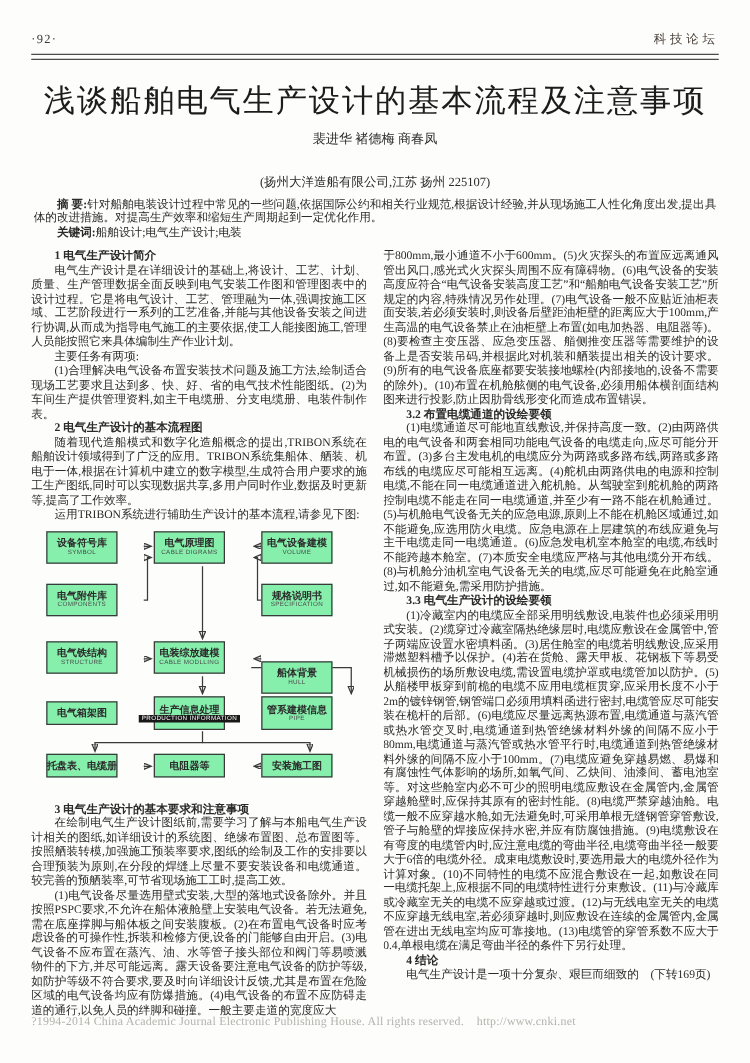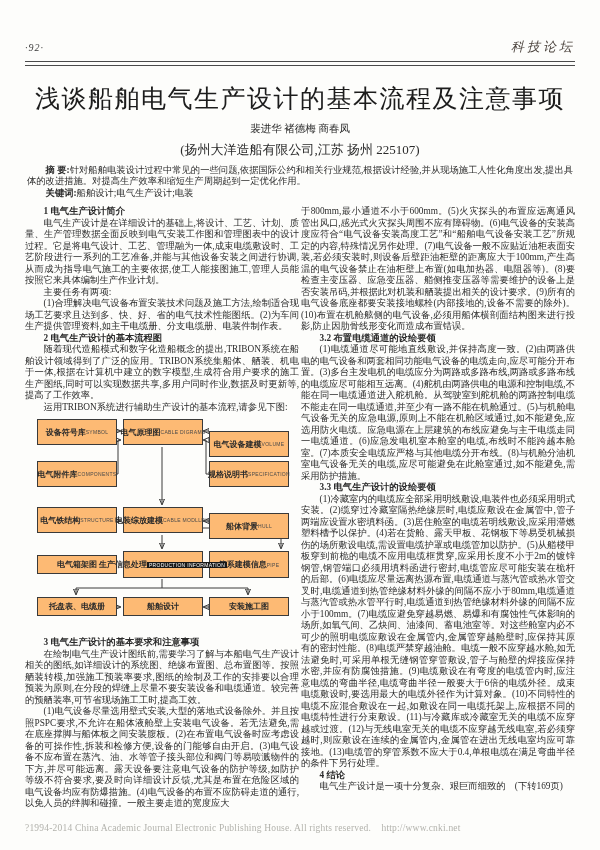--- a/index.html
+++ b/index.html
@@ -2,52 +2,52 @@
 <html><head>
 <meta charset="utf-8">
 <style>
   html,body{margin:0;padding:0;}
   body{
     width:600px;height:850px;position:relative;overflow:hidden;
     background:#fdfdfb;color:#2b2b2b;
     font-family:"Liberation Serif","DejaVu Serif",serif;
   }
   .page-header{display:flex;justify-content:space-between;align-items:baseline;
-    padding:38px 25px 0 25px;font-style:italic;}
+    padding:24px 25px 0 25px;}
   .page-num{font-size:10px;color:#3a3a3a;letter-spacing:1px;}
-  .forum{font-size:13px;color:#4a423c;letter-spacing:3px;margin-left:36px;}
+  .forum{font-size:10px;color:#4a423c;letter-spacing:3px;margin-left:36px;}
   .double-rule{margin:5px 25px 0 25px;height:2.5px;
     border-top:1.2px solid #4b4b4b;border-bottom:1.2px solid #4b4b4b;}
   .title{margin-top:16px;text-align:center;font-size:25px;font-weight:normal;
     letter-spacing:1.5px;color:#1c1c1c;}
   .authors{margin-top:7px;text-align:center;font-size:10.5px;color:#2b2b2b;}
-  .affiliation{margin-top:5px;text-align:center;font-size:13px;color:#2b2b2b;}
+  .affiliation{margin-top:21px;text-align:center;font-size:10px;color:#2b2b2b;}
   .abstract-block{padding:6px 27px 0 27px;font-size:9.3px;line-height:11.6px;text-align:justify;}
   .abstract-block p{margin:0;text-indent:2em;}
   .lbl{font-weight:bold;}
-  .columns{display:flex;gap:2px;padding:0 25px;margin-top:7px;}
+  .columns{display:flex;gap:13px;padding:0 25px;margin-top:7px;}
   .col{flex:1;min-width:0;height:620px;overflow:hidden;
     font-size:9.3px;line-height:11.5px;text-align:justify;}
   .col p{margin:0;text-indent:2em;}
   .col p.no-indent{text-indent:0;}
   .col h3{margin:0;font-size:9.3px;font-weight:bold;text-indent:2em;line-height:11.5px;}
   .continued{white-space:nowrap;}
   
   .flowchart{position:relative;width:272px;height:218px;margin:4px 0 2px 0;}
   .fc-lines{position:absolute;left:0;top:0;}
   .fc-lines path{stroke:#3a3a3a;stroke-width:1;fill:none;}
-  .fc-box{position:absolute;width:80px;border:1px solid #3a3a3a;background:#fdba74;
-    display:flex;flex-direction:row;align-items:center;justify-content:center;
+  .fc-box{position:absolute;width:57px;border:1px solid #3a3a3a;background:#86efac;
+    display:flex;flex-direction:column;align-items:center;justify-content:center;
     text-align:center;box-sizing:border-box;}
   .fc-box .cn{font-size:8px;font-weight:bold;line-height:9px;white-space:nowrap;}
   .fc-box .en{font-size:5px;line-height:6px;color:#4a4a4a;letter-spacing:.3px;white-space:nowrap;
     font-family:"Liberation Sans","DejaVu Sans",sans-serif;}
   .fc-box .en.inv{background:#181818;color:#fff;padding:0 2px;}
   .h2box{height:26px;} .h1box{height:19px;}
-  .footer{position:absolute;left:25px;bottom:17px;font-size:9.5px;color:#b2b2ac;
+  .footer{position:absolute;left:25px;bottom:27px;font-size:9.5px;color:#b2b2ac;
     white-space:pre;letter-spacing:.2px;}
 </style>
 </head>
 <body>
 
 <div class="page-header">
   <span class="page-num">·92·</span>
   <span class="forum">科技论坛</span>
 </div>
 <div class="double-rule"></div>
@@ -58,21 +58,21 @@
 
 <div class="abstract-block">
   <p><span class="lbl">摘  要:</span><span>针对船舶电装设计过程中常见的一些问题,依据国际公约和相关行业规范,根据设计经验,并从现场施工人性化角度出发,提出具体的改进措施。对提高生产效率和缩短生产周期起到一定优化作用。</span></p>
   <p><span class="lbl">关键词:</span><span>船舶设计;电气生产设计;电装</span></p>
 </div>
 
 <div class="columns">
 
   <div class="col">
     <h3>1 电气生产设计简介</h3>
-    <p>电气生产设计是在详细设计的基础上,将设计、工艺、计划、质量、生产管理数据全面反映到电气安装工作图和管理图表中的设计过程。它是将电气设计、工艺、管理融为一体,成束电缆敷设时、工艺阶段进行一系列的工艺准备,并能与其他设备安装之间进行协调,从而成为指导电气施工的主要依据,使工人能接图施工,管理人员能按照它来具体编制生产作业计划。</p>
+    <p>电气生产设计是在详细设计的基础上,将设计、工艺、计划、质量、生产管理数据全面反映到电气安装工作图和管理图表中的设计过程。它是将电气设计、工艺、管理融为一体,强调按施工区域、工艺阶段进行一系列的工艺准备,并能与其他设备安装之间进行协调,从而成为指导电气施工的主要依据,使工人能接图施工,管理人员能按照它来具体编制生产作业计划。</p>
     <p>主要任务有两项:</p>
     <p>(1)合理解决电气设备布置安装技术问题及施工方法,绘制适合现场工艺要求且达到多、快、好、省的电气技术性能图纸。(2)为车间生产提供管理资料,如主干电缆册、分支电缆册、电装件制作表。</p>
     <h3>2 电气生产设计的基本流程图</h3>
     <p>随着现代造船模式和数字化造船概念的提出,TRIBON系统在船舶设计领域得到了广泛的应用。TRIBON系统集船体、舾装、机电于一体,根据在计算机中建立的数字模型,生成符合用户要求的施工生产图纸,同时可以实现数据共享,多用户同时作业,数据及时更新等,提高了工作效率。</p>
     <p>运用TRIBON系统进行辅助生产设计的基本流程,请参见下图:</p>
 
     <div class="flowchart">
       <svg class="fc-lines" width="272" height="218" viewBox="0 0 272 218">
         <defs>
           <marker id="ah" markerWidth="7" markerHeight="6" refX="5" refY="2.5" orient="auto" markerUnits="userSpaceOnUse">
@@ -94,60 +94,60 @@
         <path d="M184 190 H179" marker-end="url(#ah)"></path>
       </svg>
       <div class="fc-box h2box" style="left:12px;top:2px">
           <span class="cn">设备符号库</span>
           <span class="en">SYMBOL</span>
         </div>
       <div class="fc-box h2box" style="left:98px;top:2px">
           <span class="cn">电气原理图</span>
           <span class="en">CABLE DIGRAMS</span>
         </div>
-      <div class="fc-box h2box" style="left:184px;top:14px">
+      <div class="fc-box h2box" style="left:184px;top:2px">
           <span class="cn">电气设备建模</span>
           <span class="en">VOLUME</span>
         </div>
       <div class="fc-box h2box" style="left:12px;top:44px">
           <span class="cn">电气附件库</span>
           <span class="en">COMPONENTS</span>
         </div>
       <div class="fc-box h2box" style="left:184px;top:44px">
           <span class="cn">规格说明书</span>
           <span class="en">SPECIFICATION</span>
         </div>
       <div class="fc-box h2box" style="left:12px;top:90px">
           <span class="cn">电气铁结构</span>
           <span class="en">STRUCTURE</span>
         </div>
       <div class="fc-box h2box" style="left:98px;top:90px">
           <span class="cn">电装综放建模</span>
           <span class="en">CABLE MODLLING</span>
         </div>
-      <div class="fc-box h2box" style="left:184px;top:96px">
+      <div class="fc-box h2box" style="left:184px;top:106px">
           <span class="cn">船体背景</span>
           <span class="en">HULL</span>
         </div>
       <div class="fc-box h1box" style="left:12px;top:138px">
           <span class="cn">电气箱架图</span>
         </div>
       <div class="fc-box h2box" style="left:184px;top:134px;height:27px">
           <span class="cn">管系建模信息</span>
           <span class="en">PIPE</span>
         </div>
       <div class="fc-box h2box" style="left:98px;top:134px;height:27px">
           <span class="cn">生产信息处理</span>
           <span class="en inv">PRODUCTION INFORMATION</span>
         </div>
       <div class="fc-box h1box" style="left:12px;top:180px">
           <span class="cn">托盘表、电缆册</span>
         </div>
       <div class="fc-box h1box" style="left:98px;top:180px">
-          <span class="cn">船舶设计</span>
+          <span class="cn">电阻器等</span>
         </div>
       <div class="fc-box h1box" style="left:184px;top:180px">
           <span class="cn">安装施工图</span>
         </div>
     </div>
 
     <h3>3 电气生产设计的基本要求和注意事项</h3>
     <p>在绘制电气生产设计图纸前,需要学习了解与本船电气生产设计相关的图纸,如详细设计的系统图、绝缘布置图、总布置图等。按照舾装转模,加强施工预装率要求,图纸的绘制及工作的安排要以合理预装为原则,在分段的焊缝上尽量不要安装设备和电缆通道。较完善的预舾装率,可节省现场施工工时,提高工效。</p>
     <p>(1)电气设备尽量选用壁式安装,大型的落地式设备除外。并且按照PSPC要求,不允许在船体液舱壁上安装电气设备。若无法避免,需在底座撑脚与船体板之间安装腹板。(2)在布置电气设备时应考虑设备的可操作性,拆装和检修方便,设备的门能够自由开启。(3)电气设备不应布置在蒸汽、油、水等管子接头部位和阀门等易喷溅物件的下方,并尽可能远离。露天设备要注意电气设备的防护等级,如防护等级不符合要求,要及时向详细设计反馈,尤其是布置在危险区域的电气设备均应有防爆措施。(4)电气设备的布置不应防碍走道的通行,以免人员的绊脚和碰撞。一般主要走道的宽度应大</p>
   </div>

